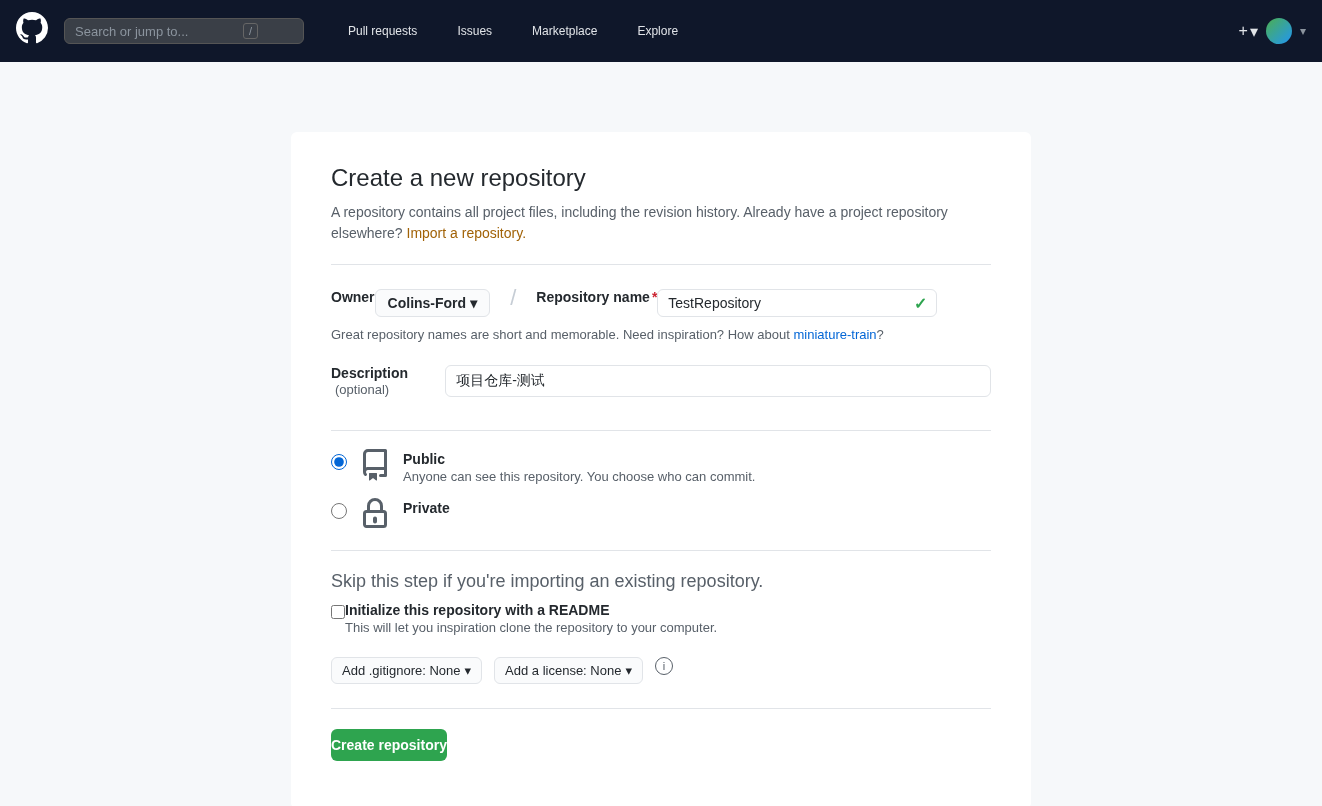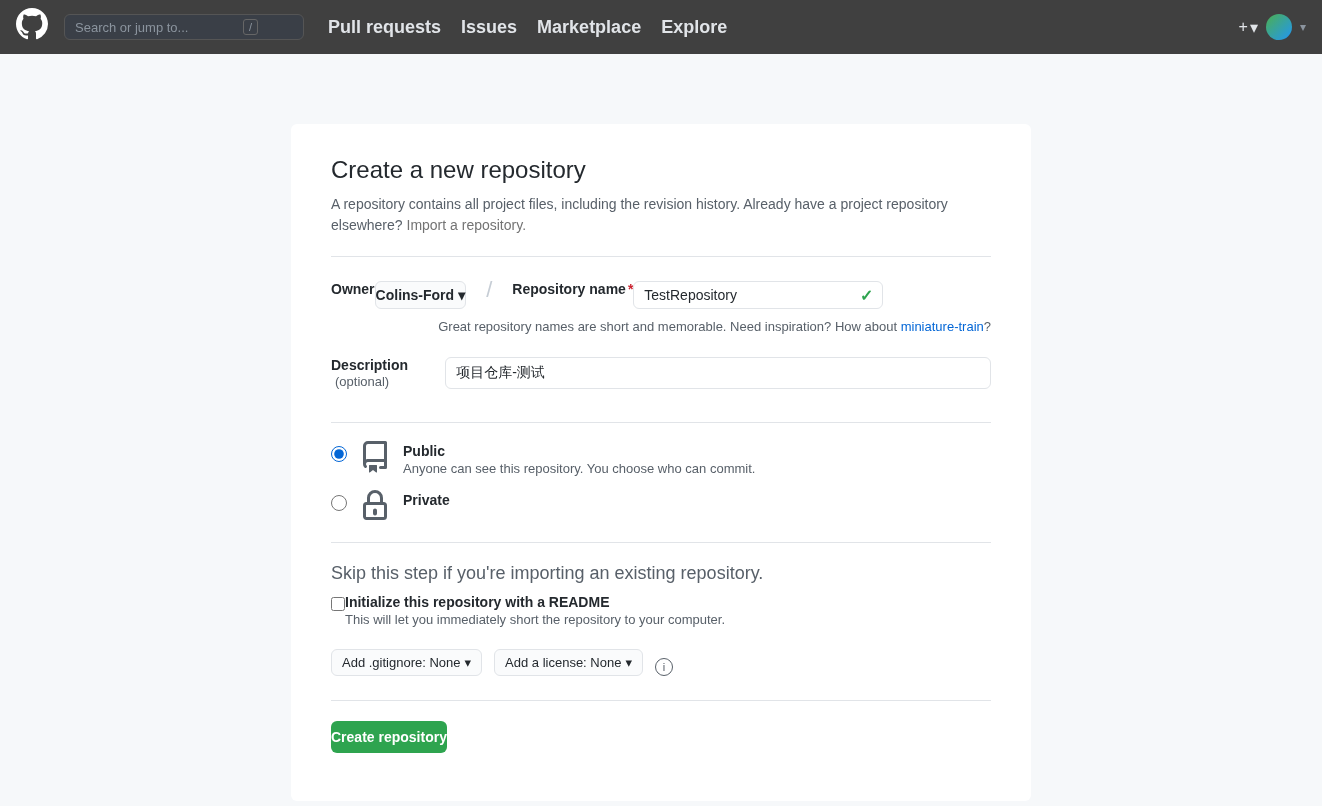--- a/index.html
+++ b/index.html
@@ -1,21 +1,21 @@
 <!DOCTYPE html>
 <html><head>
   <meta charset="utf-8">
   <style>
     * { box-sizing: border-box; margin: 0; padding: 0; }
     body { font-family: -apple-system, BlinkMacSystemFont, "Segoe UI", Helvetica, Arial, sans-serif; font-size: 14px; background: #f6f8fa; color: #24292e; }
 
     
     .navbar {
-      background: #404040;
-      height: 54px;
+      background: #0f172a;
+      height: 62px;
       display: flex;
       align-items: center;
       padding: 0 16px;
       gap: 16px;
     }
     .navbar-logo {
       color: #fff;
       font-size: 24px;
       cursor: pointer;
     }
@@ -45,25 +45,26 @@
       font-size: 11px;
       padding: 1px 5px;
     }
     .navbar-links {
       display: flex;
       gap: 4px;
     }
     .navbar-link {
       color: #e1e4e8;
       text-decoration: none;
-      font-size: 18px;
-      font-weight: 700;
+      font-size: 12px;
+      font-weight: 400;
       padding: 6px 8px;
       border-radius: 4px;
       cursor: pointer;
+      margin-left: 20px;
     }
     .navbar-right {
       margin-left: auto;
       display: flex;
       align-items: center;
       gap: 8px;
     }
     .navbar-plus {
       color: #e1e4e8;
       font-size: 16px;
@@ -97,21 +98,21 @@
     }
 
     .page-subtitle {
       font-size: 14px;
       color: #586069;
       margin-bottom: 8px;
       line-height: 1.5;
     }
 
     .import-link {
-      color: #737373;
+      color: #a16207;
       text-decoration: none;
     }
 
     .divider {
       border: none;
       border-top: 1px solid #e1e4e8;
       margin: 20px 0;
     }
 
     
@@ -143,21 +144,21 @@
       color: #586069;
       font-weight: 400;
       font-size: 13px;
       margin-left: 4px;
     }
 
     .owner-btn {
       display: flex;
       align-items: center;
       gap: 4px;
-      padding: 5px 0;
+      padding: 5px 12px;
       border: 1px solid #e1e4e8;
       border-radius: 6px;
       background: #fafbfc;
       font-size: 14px;
       font-weight: 600;
       cursor: pointer;
       color: #24292e;
     }
 
     .slash-sep {
@@ -175,37 +176,36 @@
       align-items: center;
     }
 
     .repo-name-input {
       border: 1px solid #e1e4e8;
       border-radius: 6px;
       padding: 5px 34px 5px 10px;
       font-size: 14px;
       color: #24292e;
       outline: none;
-      width: 250px;
+      width: 280px;
     }
 
     .check-icon {
       position: absolute;
       right: 10px;
       color: #2ea44f;
       font-size: 16px;
       font-weight: bold;
     }
 
     .hint-text {
       font-size: 13px;
       color: #586069;
       margin-bottom: 20px;
       line-height: 1.5;
-      text-align: right;
     }
 
     .suggest-link {
       color: #0366d6;
       text-decoration: none;
     }
 
     .desc-label {
       font-size: 14px;
       font-weight: 600;
@@ -294,21 +294,21 @@
     .checkbox-sub {
       font-size: 13px;
       color: #586069;
       margin-top: 2px;
     }
 
     
     .dropdowns-row {
       display: flex;
       gap: 12px;
-      align-items: flex-end;
+      align-items: flex-start;
       margin-top: 14px;
       margin-bottom: 24px;
     }
 
     .dropdown-btn {
       display: flex;
       align-items: center;
       gap: 4px;
       padding: 5px 10px;
       border: 1px solid #e1e4e8;
@@ -452,21 +452,21 @@
     <hr class="divider">
 
     
     <div class="init-section">
       <p class="init-title">Skip this step if you're importing an existing repository.</p>
 
       <div class="checkbox-row">
         <input type="checkbox" class="checkbox-input" style="">
         <div>
           <div class="checkbox-label-bold">Initialize this repository with a README</div>
-          <div class="checkbox-sub">This will let you immediately short the repository to your computer.</div>
+          <div class="checkbox-sub">This will let you inspiration clone the repository to your computer.</div>
         </div>
       </div>
 
       <div class="dropdowns-row">
         <button class="dropdown-btn">
           <span>Add .gitignore: None</span>
           <span>▾</span>
         </button>
         <button class="dropdown-btn">
           <span>Add a license: None</span>

